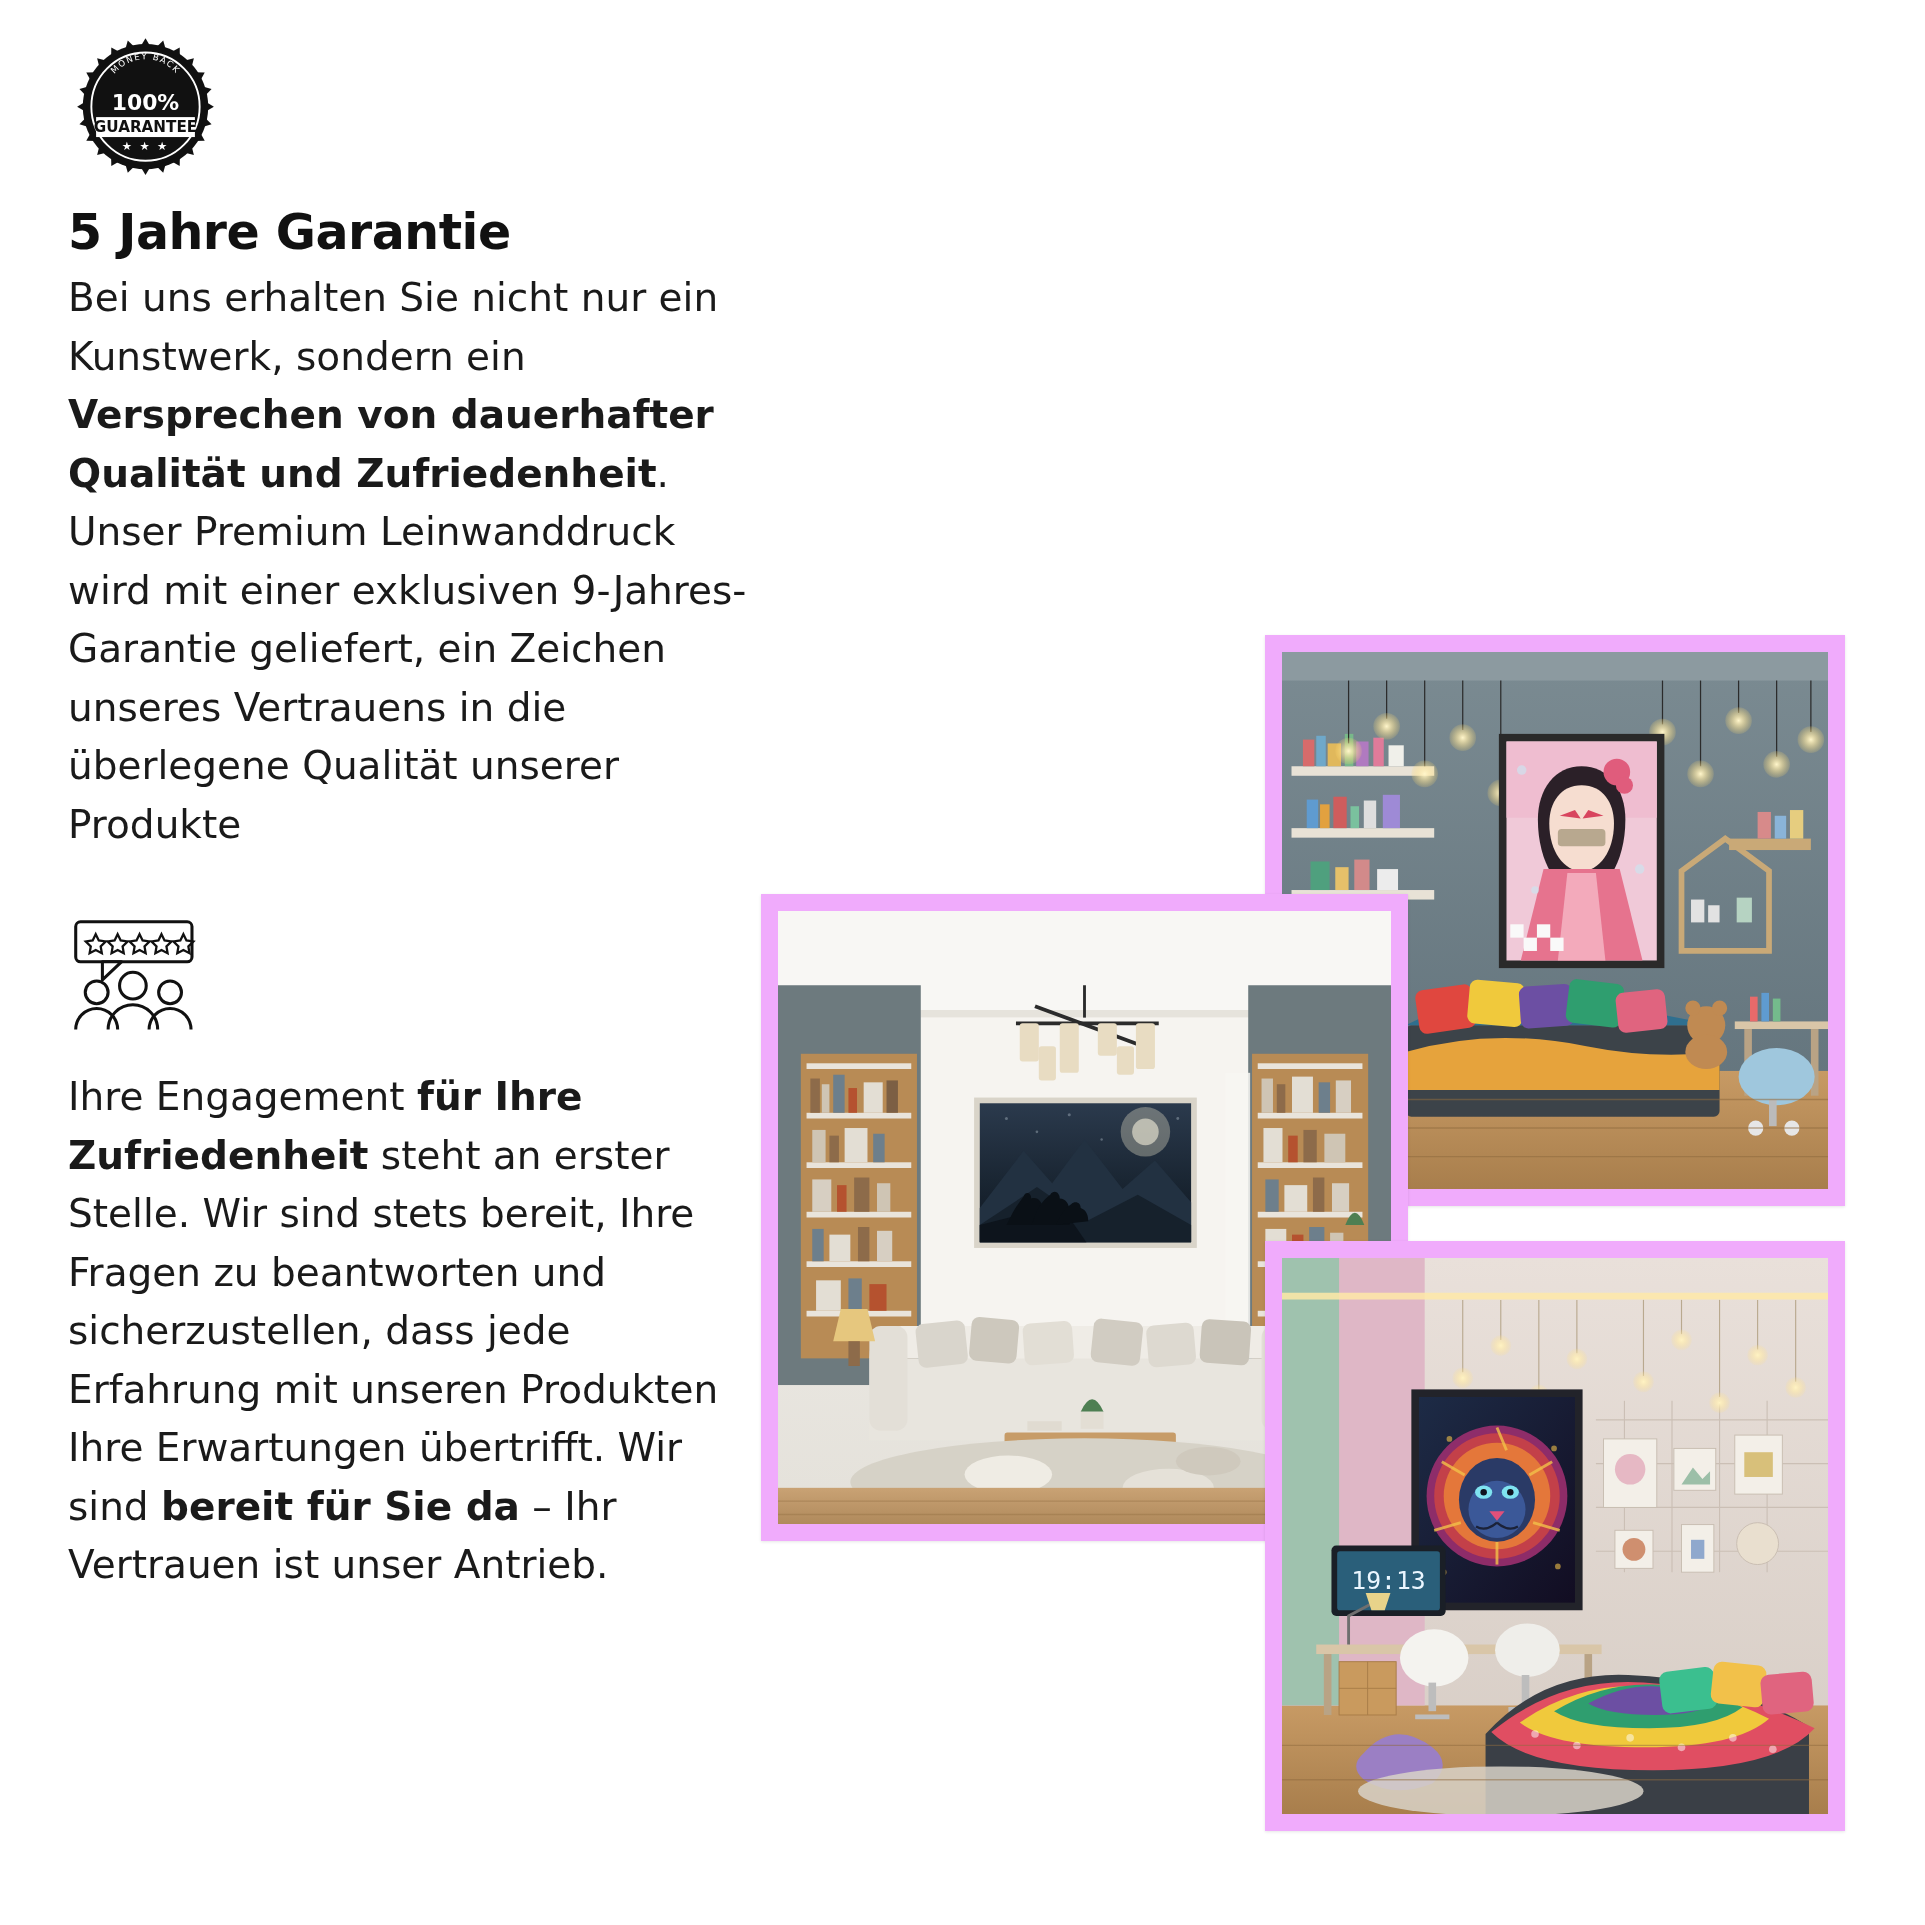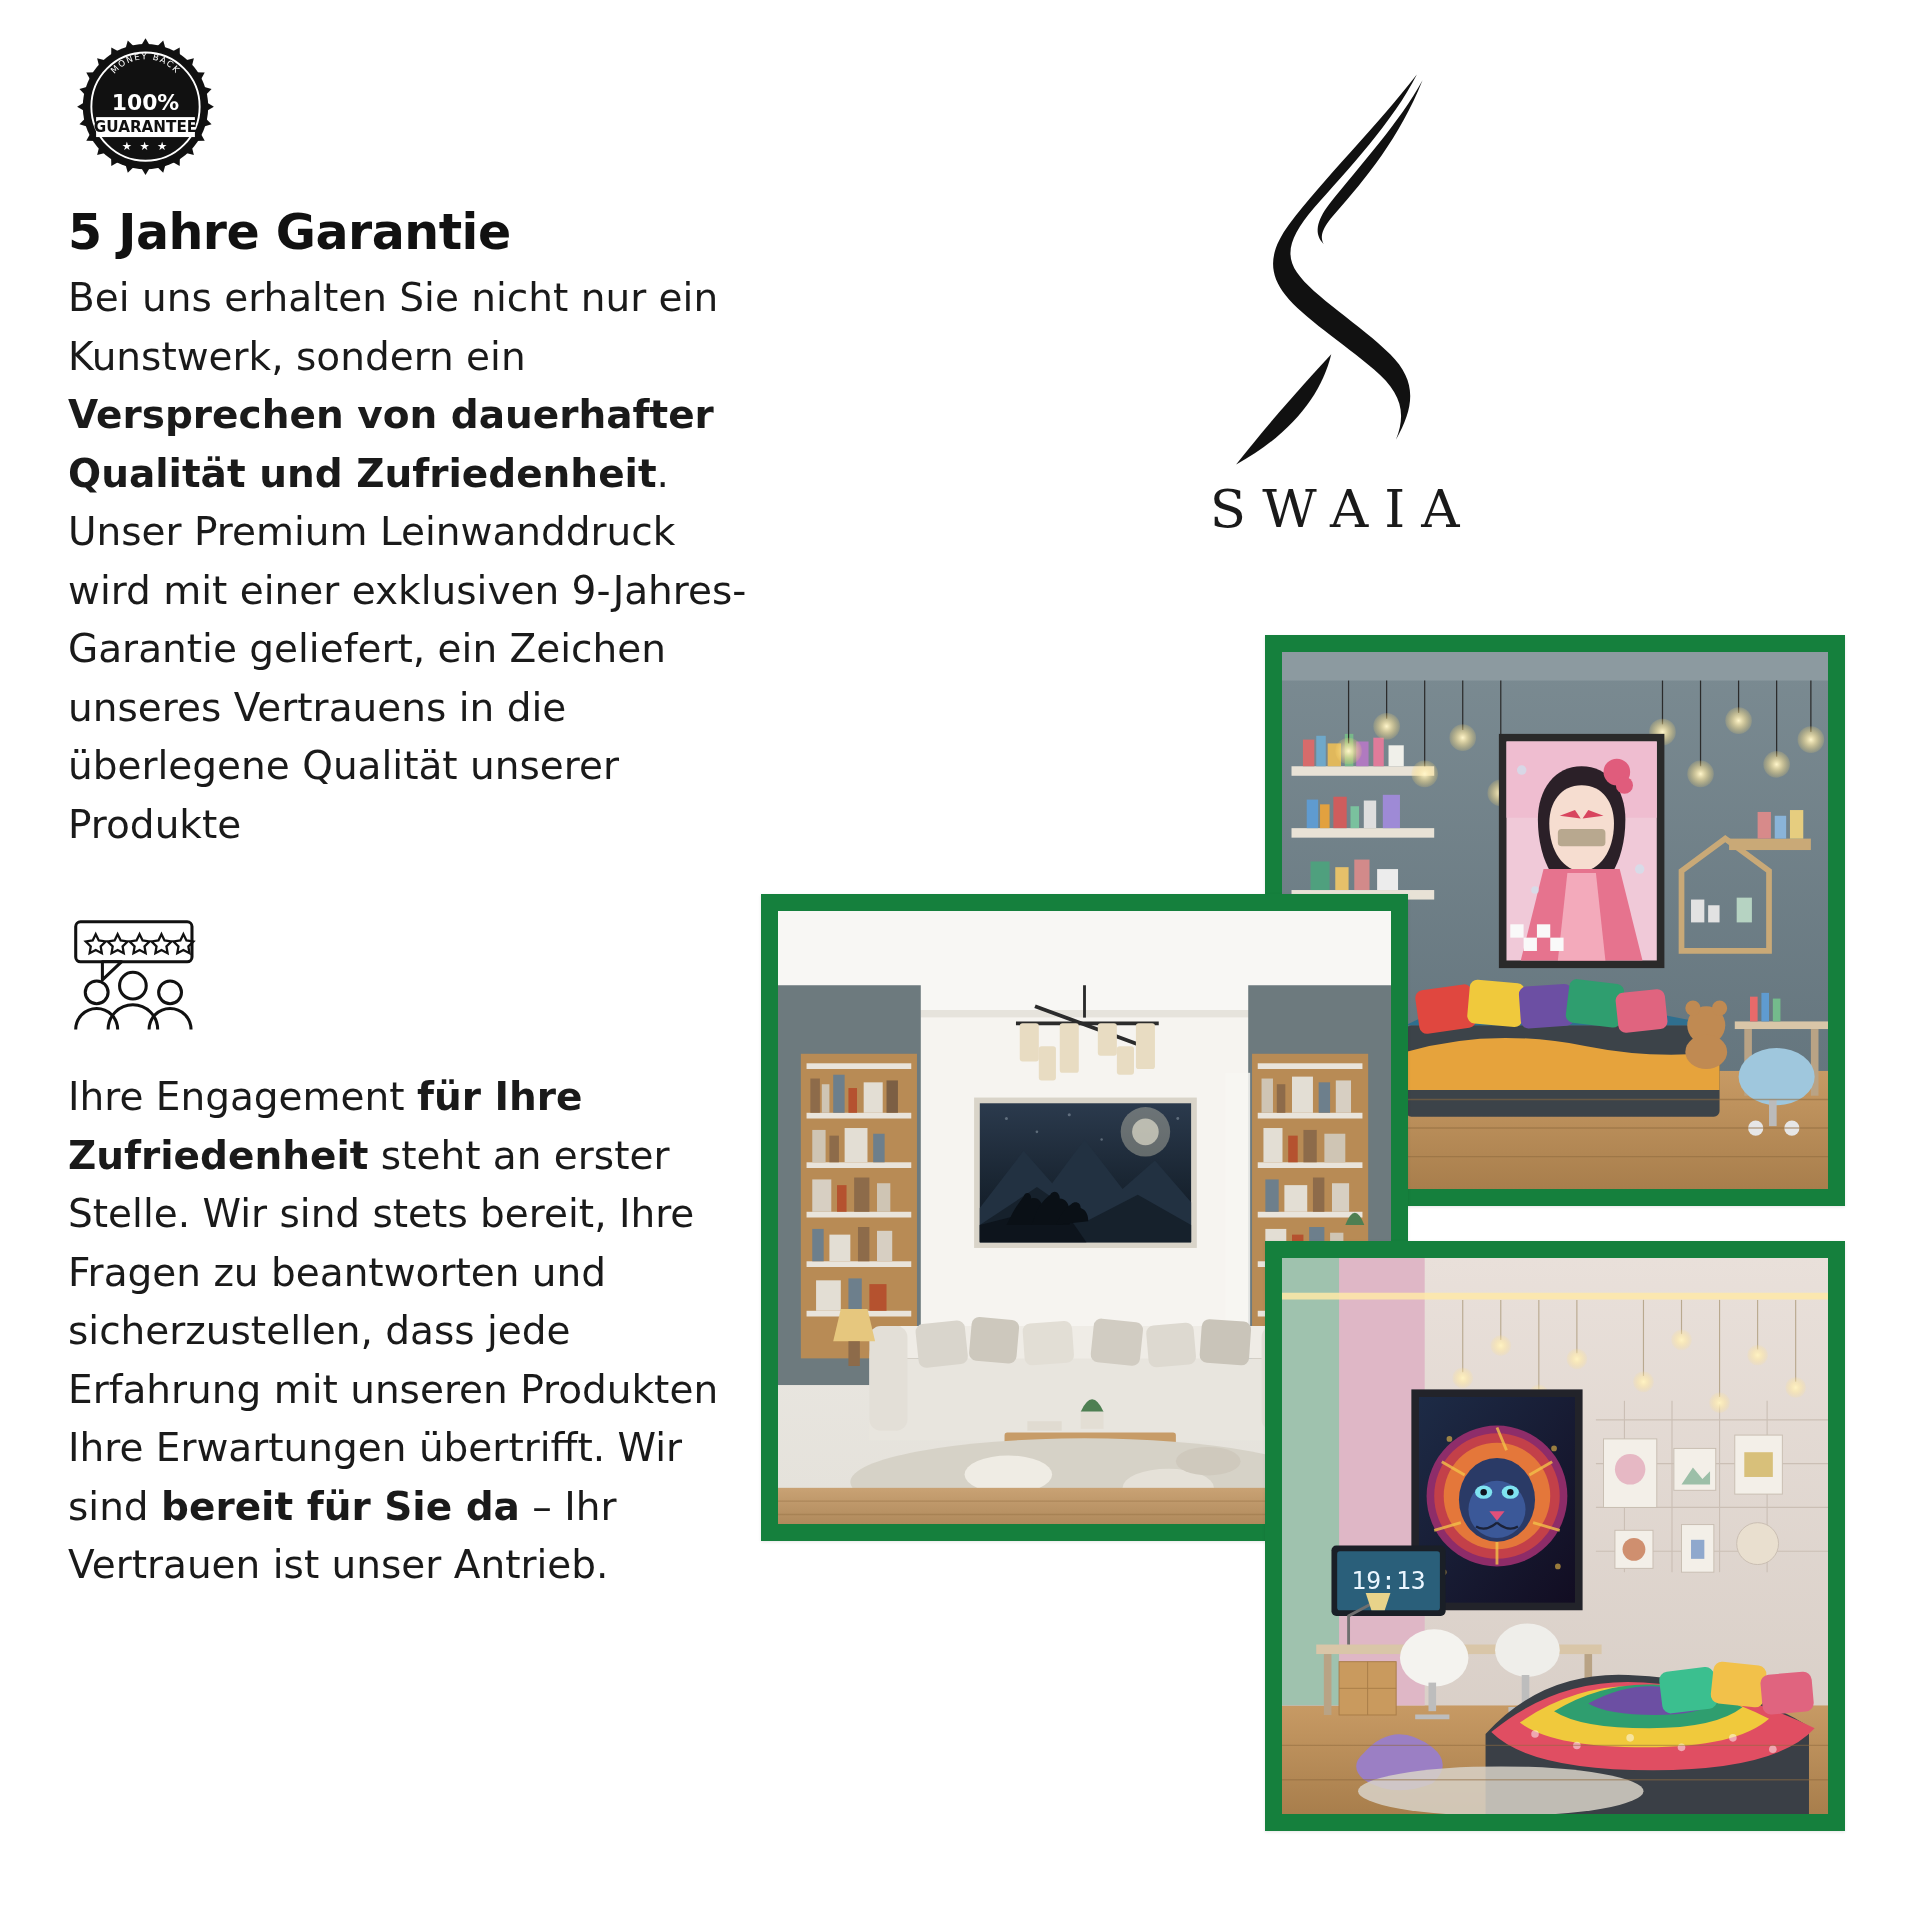--- a/index.html
+++ b/index.html
@@ -77,21 +77,21 @@
     letter-spacing: 16px;
     font-family: "DejaVu Serif", serif;
     margin-top: 1.9px;
     margin-left: 13.3px;
     color: #1a1a1a;
   }
 
   
   .photo-card {
     position: absolute;
-    background: #15803d;
+    background: #f0abfc;
     box-shadow: 0 1px 2.9px rgba(0,0,0,0.10);
     padding: 17px;
     box-sizing: border-box;
   }
   .photo-card .inner {
     width: 100%;
     height: 100%;
     overflow: hidden;
     position: relative;
   }
@@ -185,42 +185,20 @@
           <path d="M83 118 a22 22 0 0 1 44 0"></path>
         </g>
       </svg>
     </div>
 
     <div class="block-2">
       <p class="section-body"><span>Ihre Engagement </span><b>für Ihre Zufriedenheit</b><span> steht an erster Stelle. Wir sind stets bereit, Ihre Fragen zu beantworten und sicherzustellen, dass jede Erfahrung mit unseren Produkten Ihre Erwartungen übertrifft. Wir sind </span><b>bereit für Sie da</b><span> – Ihr Vertrauen ist unser Antrieb.</span></p>
     </div>
   </div>
 
-  <div class="logo-wrap">
-    <svg class="logo-mark" viewBox="0 0 330 430">
-      <path fill="#111111" d="M250 8
-        C210 60 150 120 116 165
-        C96 192 92 215 112 240
-        C130 263 172 290 205 318
-        C232 341 240 362 228 392
-        C248 356 250 330 222 302
-        C192 272 140 240 124 216
-        C110 196 118 176 142 148
-        C176 110 226 56 250 8 Z"></path>
-      <path fill="#111111" d="M256 14
-        C232 74 196 118 164 154
-        C150 170 148 178 152 186
-        C142 176 144 162 158 144
-        C190 104 232 58 256 14 Z"></path>
-      <path fill="#111111" d="M60 418
-        C96 372 134 330 160 302
-        C150 344 118 386 60 418 Z"></path>
-    </svg>
-    <div class="logo-word">SWAIA</div>
-  </div>
 
   <div class="photo-card" id="card-anime">
     <div class="inner">
       <svg viewBox="0 0 574 564" width="100%" height="100%" preserveAspectRatio="none">
         <defs>
           <linearGradient id="anwall" x1="0" y1="0" x2="0" y2="1">
             <stop offset="0" stop-color="#7b8b92"></stop>
               <stop offset="1" stop-color="#5f7079"></stop>
           </linearGradient>
           <linearGradient id="anfloor" x1="0" y1="0" x2="0" y2="1">

